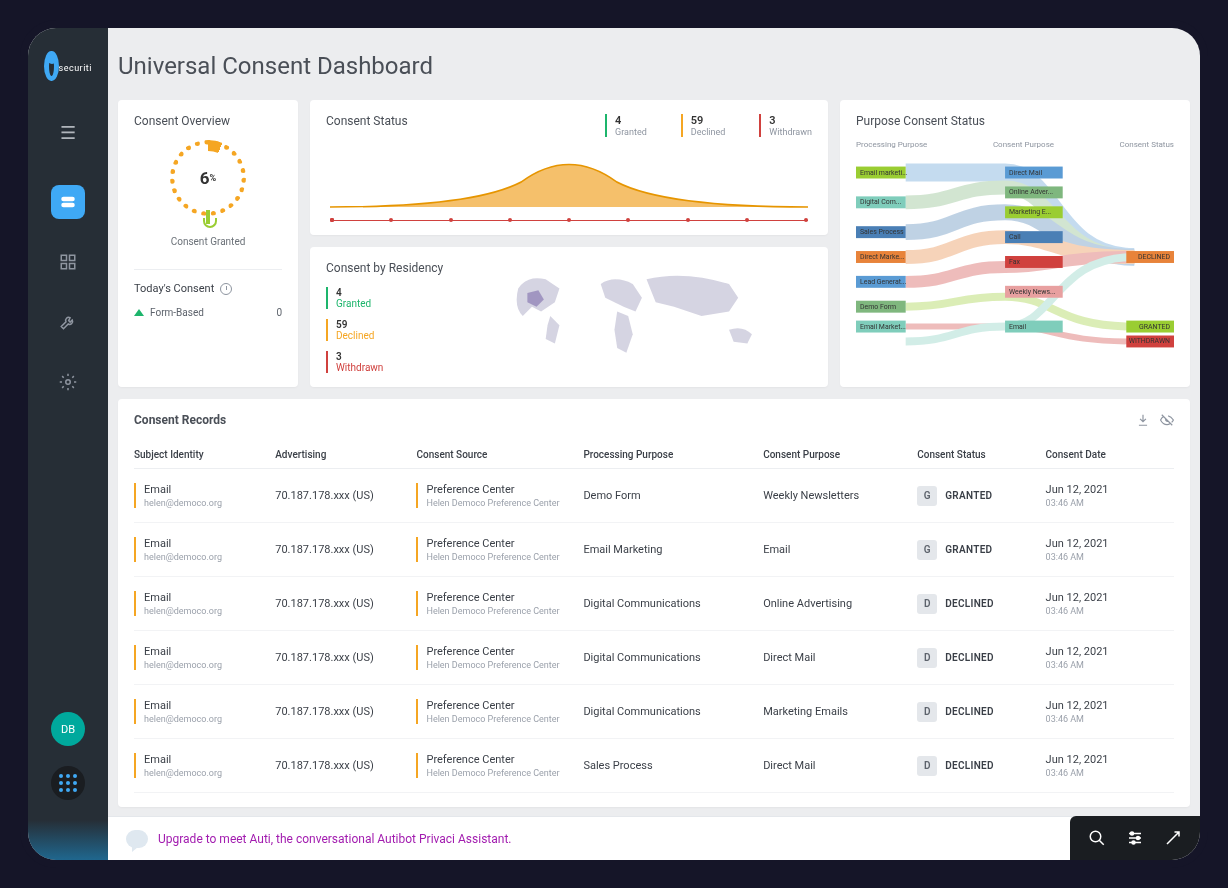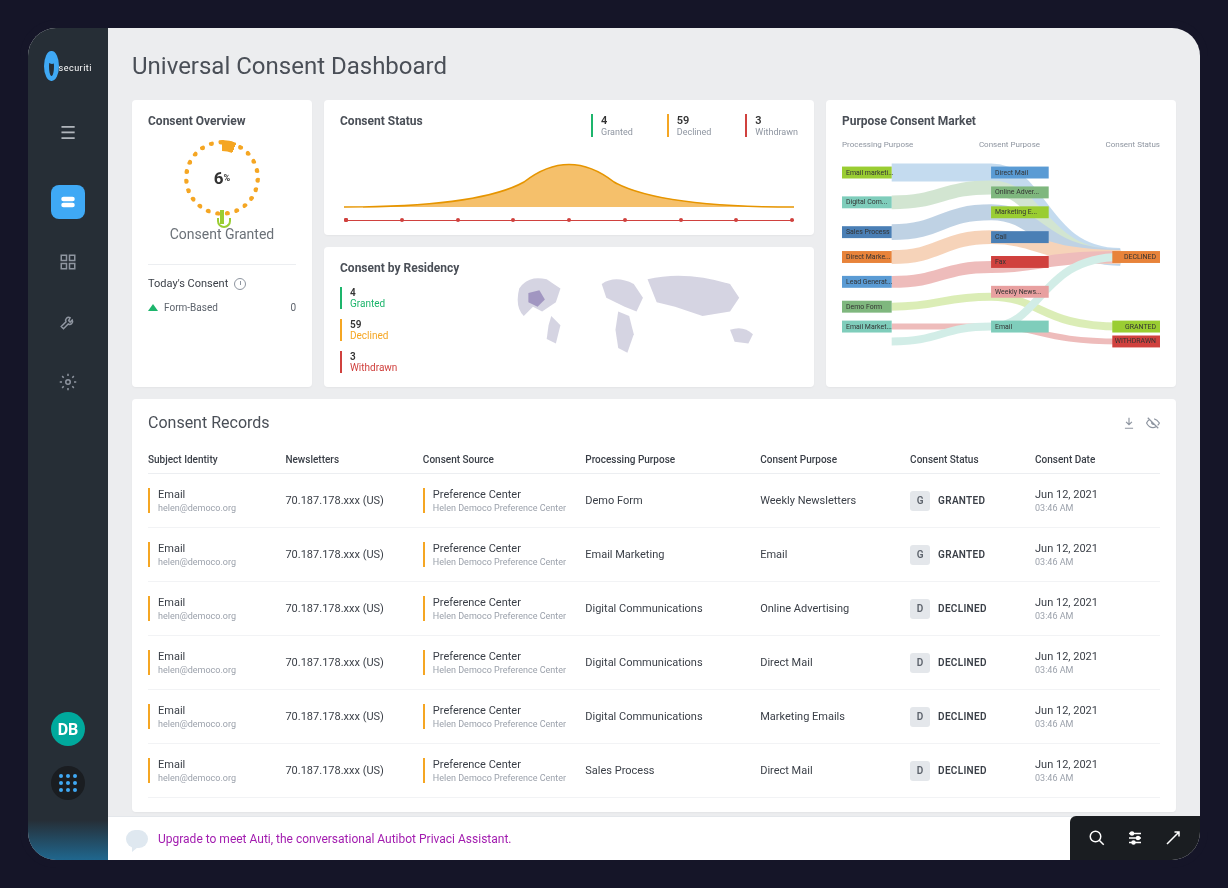--- a/index.html
+++ b/index.html
@@ -11,37 +11,37 @@
 .logo-swirl{width:30px;height:30px;background:#3fa9f5;border-radius:50%;position:relative}
 .logo-swirl::before{content:"";position:absolute;inset:5px;background:#262e36;border-radius:50%}
 .logo-swirl::after{content:"";position:absolute;top:3px;left:3px;width:10px;height:10px;background:#3fa9f5;border-radius:50%}
 .logo-text{font-size:9px;margin-top:4px;letter-spacing:.5px}
 .menu-toggle{margin-top:32px;color:#b0b5bb;font-size:18px;cursor:pointer}
 .nav-items{margin-top:42px;display:flex;flex-direction:column;gap:26px;width:100%;align-items:center}
 .nav-item{width:34px;height:34px;border-radius:8px;display:flex;align-items:center;justify-content:center;color:#8e95a0;cursor:pointer}
 .nav-item.active{background:#3fa9f5;color:#fff}
 .nav-item svg{width:18px;height:18px}
 .sidebar-bottom{position:absolute;bottom:60px;display:flex;flex-direction:column;gap:20px;align-items:center}
-.avatar{width:34px;height:34px;border-radius:50%;background:#00a99d;color:#fff;font-size:16px;font-weight:700;display:flex;align-items:center;justify-content:center}
+.avatar{width:34px;height:34px;border-radius:50%;background:#00a99d;color:#fff;font-size:11px;font-weight:400;display:flex;align-items:center;justify-content:center}
 .apps-icon{width:34px;height:34px;border-radius:50%;background:#1a1d21;display:flex;align-items:center;justify-content:center}
 .dots-grid{display:grid;grid-template-columns:repeat(3,4px);gap:3px}
 .dots-grid span{width:4px;height:4px;background:#3fa9f5;border-radius:50%}
-.main{flex:1;overflow-y:auto;padding:24px 24px 60px}
+.main{flex:1;overflow-y:auto;padding:24px 10px 60px}
 .page-title{font-size:24px;font-weight:400;color:#4a4f57;margin-bottom:20px}
 .cards-row{display:flex;gap:12px;margin-bottom:12px}
 .card{background:#fff;border-radius:4px;padding:14px 16px;box-shadow:0 1px 2px rgba(0,0,0,.04)}
-.card-title{font-size:12px;color:#4a4f57;font-weight:700;margin-bottom:12px}
+.card-title{font-size:12px;color:#4a4f57;font-weight:400;margin-bottom:12px}
 .overview-card{width:180px}
 .donut-wrap{display:flex;flex-direction:column;align-items:center}
 .donut{width:76px;height:76px;border-radius:50%;position:relative;background:conic-gradient(#f5a623 0deg 22deg,transparent 22deg 360deg)}
 .donut::before{content:"";position:absolute;inset:0;border-radius:50%;border:5px dotted #f5a623}
 .donut::after{content:"";position:absolute;inset:11px;background:#fff;border-radius:50%}
 .donut-label{position:absolute;inset:0;display:flex;align-items:center;justify-content:center;font-size:17px;font-weight:700;color:#333;z-index:1}
 .donut-label sup{font-size:9px}
-.donut-sub{font-size:14px;color:#6b7178;margin-top:10px}
+.donut-sub{font-size:10px;color:#6b7178;margin-top:20px}
 .donut-pin{position:absolute;bottom:-8px;left:50%;transform:translateX(-50%);width:4px;height:14px;background:#9acd32}
 .donut-pin::after{content:"";position:absolute;bottom:-4px;left:-3px;width:10px;height:8px;border:2px solid #9acd32;border-top:none;border-radius:0 0 10px 10px}
 .today-section{margin-top:22px;border-top:1px solid #eceef1;padding-top:12px}
 .today-header{display:flex;align-items:center;gap:6px;font-size:11px;color:#3a3f47;margin-bottom:12px}
 .today-header .clock{width:12px;height:12px;border:1px solid #8e95a0;border-radius:50%;position:relative}
 .today-header .clock::after{content:"";position:absolute;top:2px;left:5px;width:1px;height:4px;background:#8e95a0}
 .form-row{display:flex;align-items:center;justify-content:space-between;font-size:10px;color:#5d636c}
 .tri-up{width:0;height:0;border-left:5px solid transparent;border-right:5px solid transparent;border-bottom:7px solid #1db56c;margin-right:6px}
 .status-card{flex:1;min-width:0}
 .status-header{display:flex;align-items:flex-start;gap:40px;margin-bottom:10px}
@@ -67,21 +67,21 @@
 .rmetric.green{border-color:#1db56c}.rmetric.green .lbl{color:#1db56c}
 .rmetric.orange{border-color:#f5a623}.rmetric.orange .lbl{color:#f5a623}
 .rmetric.red{border-color:#d0413e}.rmetric.red .lbl{color:#d0413e}
 .world-map{flex:1;height:110px;opacity:.7}
 .middle-col{display:flex;flex-direction:column;gap:12px;flex:1}
 .sankey-card{width:350px}
 .sankey-labels{display:flex;justify-content:space-between;font-size:8px;color:#8e95a0;margin-bottom:8px}
 .sankey{height:200px;width:100%}
 .records-card{background:#fff;border-radius:4px;padding:14px 16px;box-shadow:0 1px 2px rgba(0,0,0,.04)}
 .records-header{display:flex;align-items:center;margin-bottom:14px}
-.records-header .title{font-size:16px;color:#4a4f57;font-weight:400}
+.records-header .title{font-size:12px;color:#4a4f57;font-weight:700}
 .records-header .actions{margin-left:auto;display:flex;gap:10px;color:#8e95a0}
 .table-head{display:grid;grid-template-columns:1.1fr 1.1fr 1.3fr 1.4fr 1.2fr 1fr 1fr;font-size:10px;color:#3a3f47;font-weight:500;padding:8px 0;border-bottom:1px solid #eceef1}
 .table-row{display:grid;grid-template-columns:1.1fr 1.1fr 1.3fr 1.4fr 1.2fr 1fr 1fr;padding:14px 0;border-bottom:1px solid #f2f3f5;align-items:center}
 .cell{font-size:11px;color:#3a3f47}
 .cell.bordered{border-left:2px solid #f5a623;padding-left:8px}
 .cell .sub{font-size:9px;color:#9ba1ab;margin-top:2px}
 .status-pill{display:flex;align-items:center;gap:8px}
 .status-box{width:20px;height:20px;background:#e4e7eb;border-radius:3px;display:flex;align-items:center;justify-content:center;font-size:10px;font-weight:600;color:#5d636c}
 .status-text{font-size:10px;font-weight:600;color:#3a3f47;letter-spacing:.3px}
 .footer-bar{position:absolute;bottom:0;left:80px;right:0;height:44px;background:#fff;border-top:1px solid #e4e7eb;display:flex;align-items:center;padding:0 18px}
@@ -246,21 +246,21 @@
               <path d="M128,55 L140,60 L145,80 L138,100 L128,95 L125,75 Z"></path>
               <path d="M160,20 Q200,10 250,25 L260,40 L250,55 L220,60 L190,50 L170,45 Z"></path>
               <path d="M250,75 Q265,70 275,80 L270,90 L255,88 Z"></path>
             </g>
             <path d="M30,35 L42,32 L48,42 L40,50 L30,45 Z" fill="#7a6ba8"></path>
           </svg>
         </div>
       </div>
 
       <div class="card sankey-card">
-        <div class="card-title">Purpose Consent Market</div>
+        <div class="card-title">Purpose Consent Status</div>
         <div class="sankey-labels">
           <span>Processing Purpose</span>
           <span>Consent Purpose</span>
           <span>Consent Status</span>
         </div>
         <svg class="sankey" viewBox="0 0 320 200">
           <g opacity="0.35">
             <path d="M50,15 C100,15 100,15 150,15 C200,15 200,100 280,100" fill="none" stroke="#5a9bd4" stroke-width="18"></path>
             <path d="M50,45 C100,45 100,30 150,30 C200,30 200,100 280,100" fill="none" stroke="#7fb77e" stroke-width="14"></path>
             <path d="M50,75 C100,75 100,55 150,55 C200,55 200,100 280,100" fill="none" stroke="#4a7fb5" stroke-width="16"></path>
@@ -321,21 +321,21 @@
           <svg width="14" height="14" viewBox="0 0 24 24" fill="none" stroke="currentColor" stroke-width="2">
                 <path d="M12 3v12m-5-5l5 5 5-5M5 21h14"></path>
               </svg>
           <svg width="14" height="14" viewBox="0 0 24 24" fill="none" stroke="currentColor" stroke-width="2">
                 <path d="M3 3l18 18M10 10a3 3 0 0 0 4 4M6 6C3 8 1 12 1 12s4 8 11 8c2 0 3.7-.6 5-1.4M14 5c5 1 9 7 9 7s-1 2-3 4"></path>
               </svg>
         </div>
       </div>
       <div class="table-head">
         <div>Subject Identity</div>
-            <div>Newsletters</div>
+            <div>Advertising</div>
             <div>Consent Source</div>
             <div>Processing Purpose</div>
             <div>Consent Purpose</div>
             <div>Consent Status</div>
             <div>Consent Date</div>
       </div>
       <div id="table-body">
             <div class="table-row">
               <div class="cell bordered">
                 <div>Email</div>

